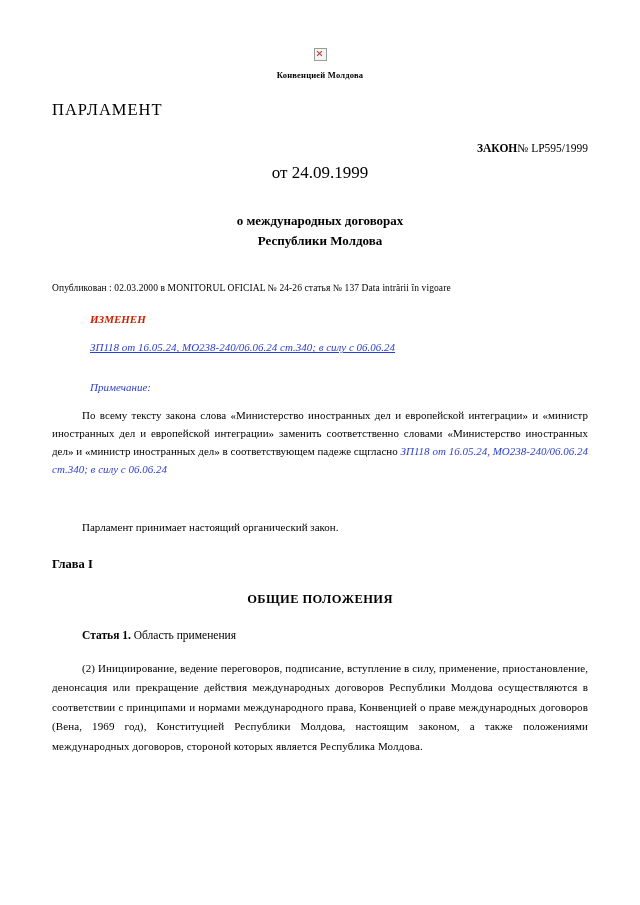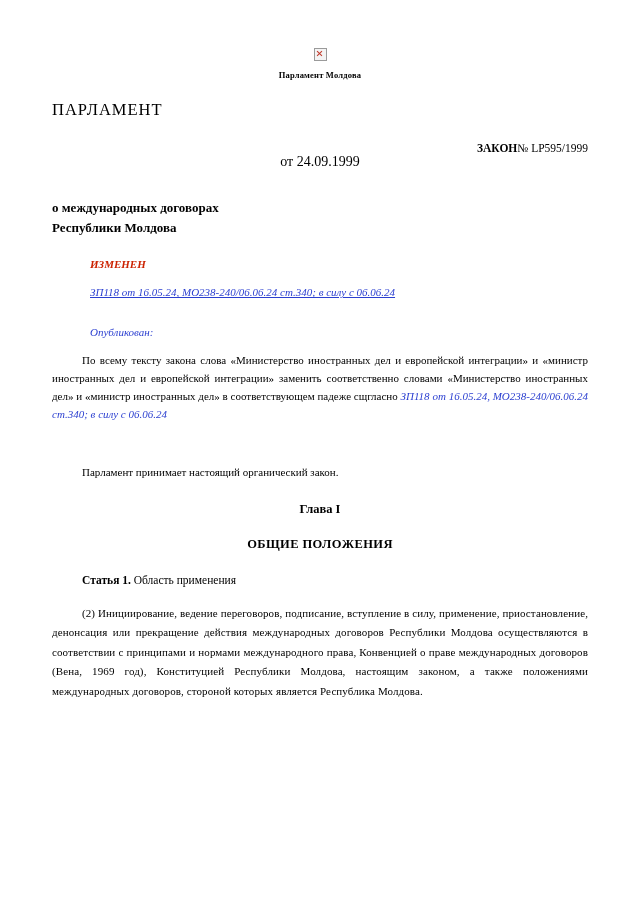--- a/index.html
+++ b/index.html
@@ -60,25 +60,25 @@
     letter-spacing: 1px;
   }
   .law-line {
     text-align: right;
     font-size: 11.5px;
     margin-top: 22px;
   }
   .law-line b { font-weight: bold; }
   .law-date {
     text-align: center;
-    font-size: 14px;
-    margin-top: 0;
+    font-size: 17px;
+    margin-top: 9px;
   }
   .title-block {
-    text-align: left;
+    text-align: center;
     margin-top: 28px;
     font-size: 13px;
     font-weight: bold;
     line-height: 1.55;
   }
   .published {
     font-size: 9.5px;
     margin-top: 32px;
     text-align: left;
     letter-spacing: 0.1px;
@@ -119,21 +119,20 @@
   .inline-link {
     color: #2b3fd0;
     font-style: italic;
   }
   .adopt {
     font-size: 11px;
     margin-top: 42px;
     text-indent: 30px;
   }
   .chapter {
-    text-align: center;
     font-size: 12.5px;
     font-weight: bold;
     margin-top: 24px;
   }
   .chapter-title {
     text-align: center;
     font-size: 12.5px;
     font-weight: bold;
     margin-top: 20px;
     letter-spacing: 0.4px;
@@ -155,40 +154,41 @@
 </style>
 </head>
 <body>
 
 <div class="page">
 
   <div class="logo-wrap">
     <span class="broken-image"></span>
   </div>
 
-  <div class="country">Парламент Молдова</div>
+  <div class="country">Конвенцией Молдова</div>
 
   <div class="parliament">ПАРЛАМЕНТ</div>
 
   <div class="law-line">
     <b>ЗАКОН</b><span>№ LP595/1999</span>
   </div>
   <div class="law-date">от 24.09.1999</div>
 
   <div class="title-block">
     <div>о международных договорах</div>
     <div>Республики  Молдова</div>
   </div>
 
+  <div class="published">Опубликован : 02.03.2000 в MONITORUL OFICIAL № 24-26 статья № 137 Data intrării în vigoare</div>
 
   <div class="changed">ИЗМЕНЕН</div>
 
   <div><a class="amend-link" href="#">ЗП118 от 16.05.24, МО238-240/06.06.24 ст.340; в силу с 06.06.24</a></div>
 
-  <div class="note-label">Опубликован:</div>
+  <div class="note-label">Примечание:</div>
 
   <div class="para note-para"><span>По всему тексту закона слова «Министерство иностранных дел и европейской интеграции» и «министр иностранных дел и европейской интеграции» заменить соответственно словами «Министерство иностранных дел» и «министр иностранных дел» в соответствующем падеже сщгласно </span><span class="inline-link">ЗП118 от 16.05.24, МО238-240/06.06.24 ст.340; в силу с 06.06.24</span></div>
 
   <div class="adopt">Парламент принимает настоящий органический закон.</div>
 
   <div class="chapter">Глава I</div>
 
   <div class="chapter-title">ОБЩИЕ ПОЛОЖЕНИЯ</div>
 
   <div class="article"><b>Статья 1.</b><span> Область применения</span></div>

